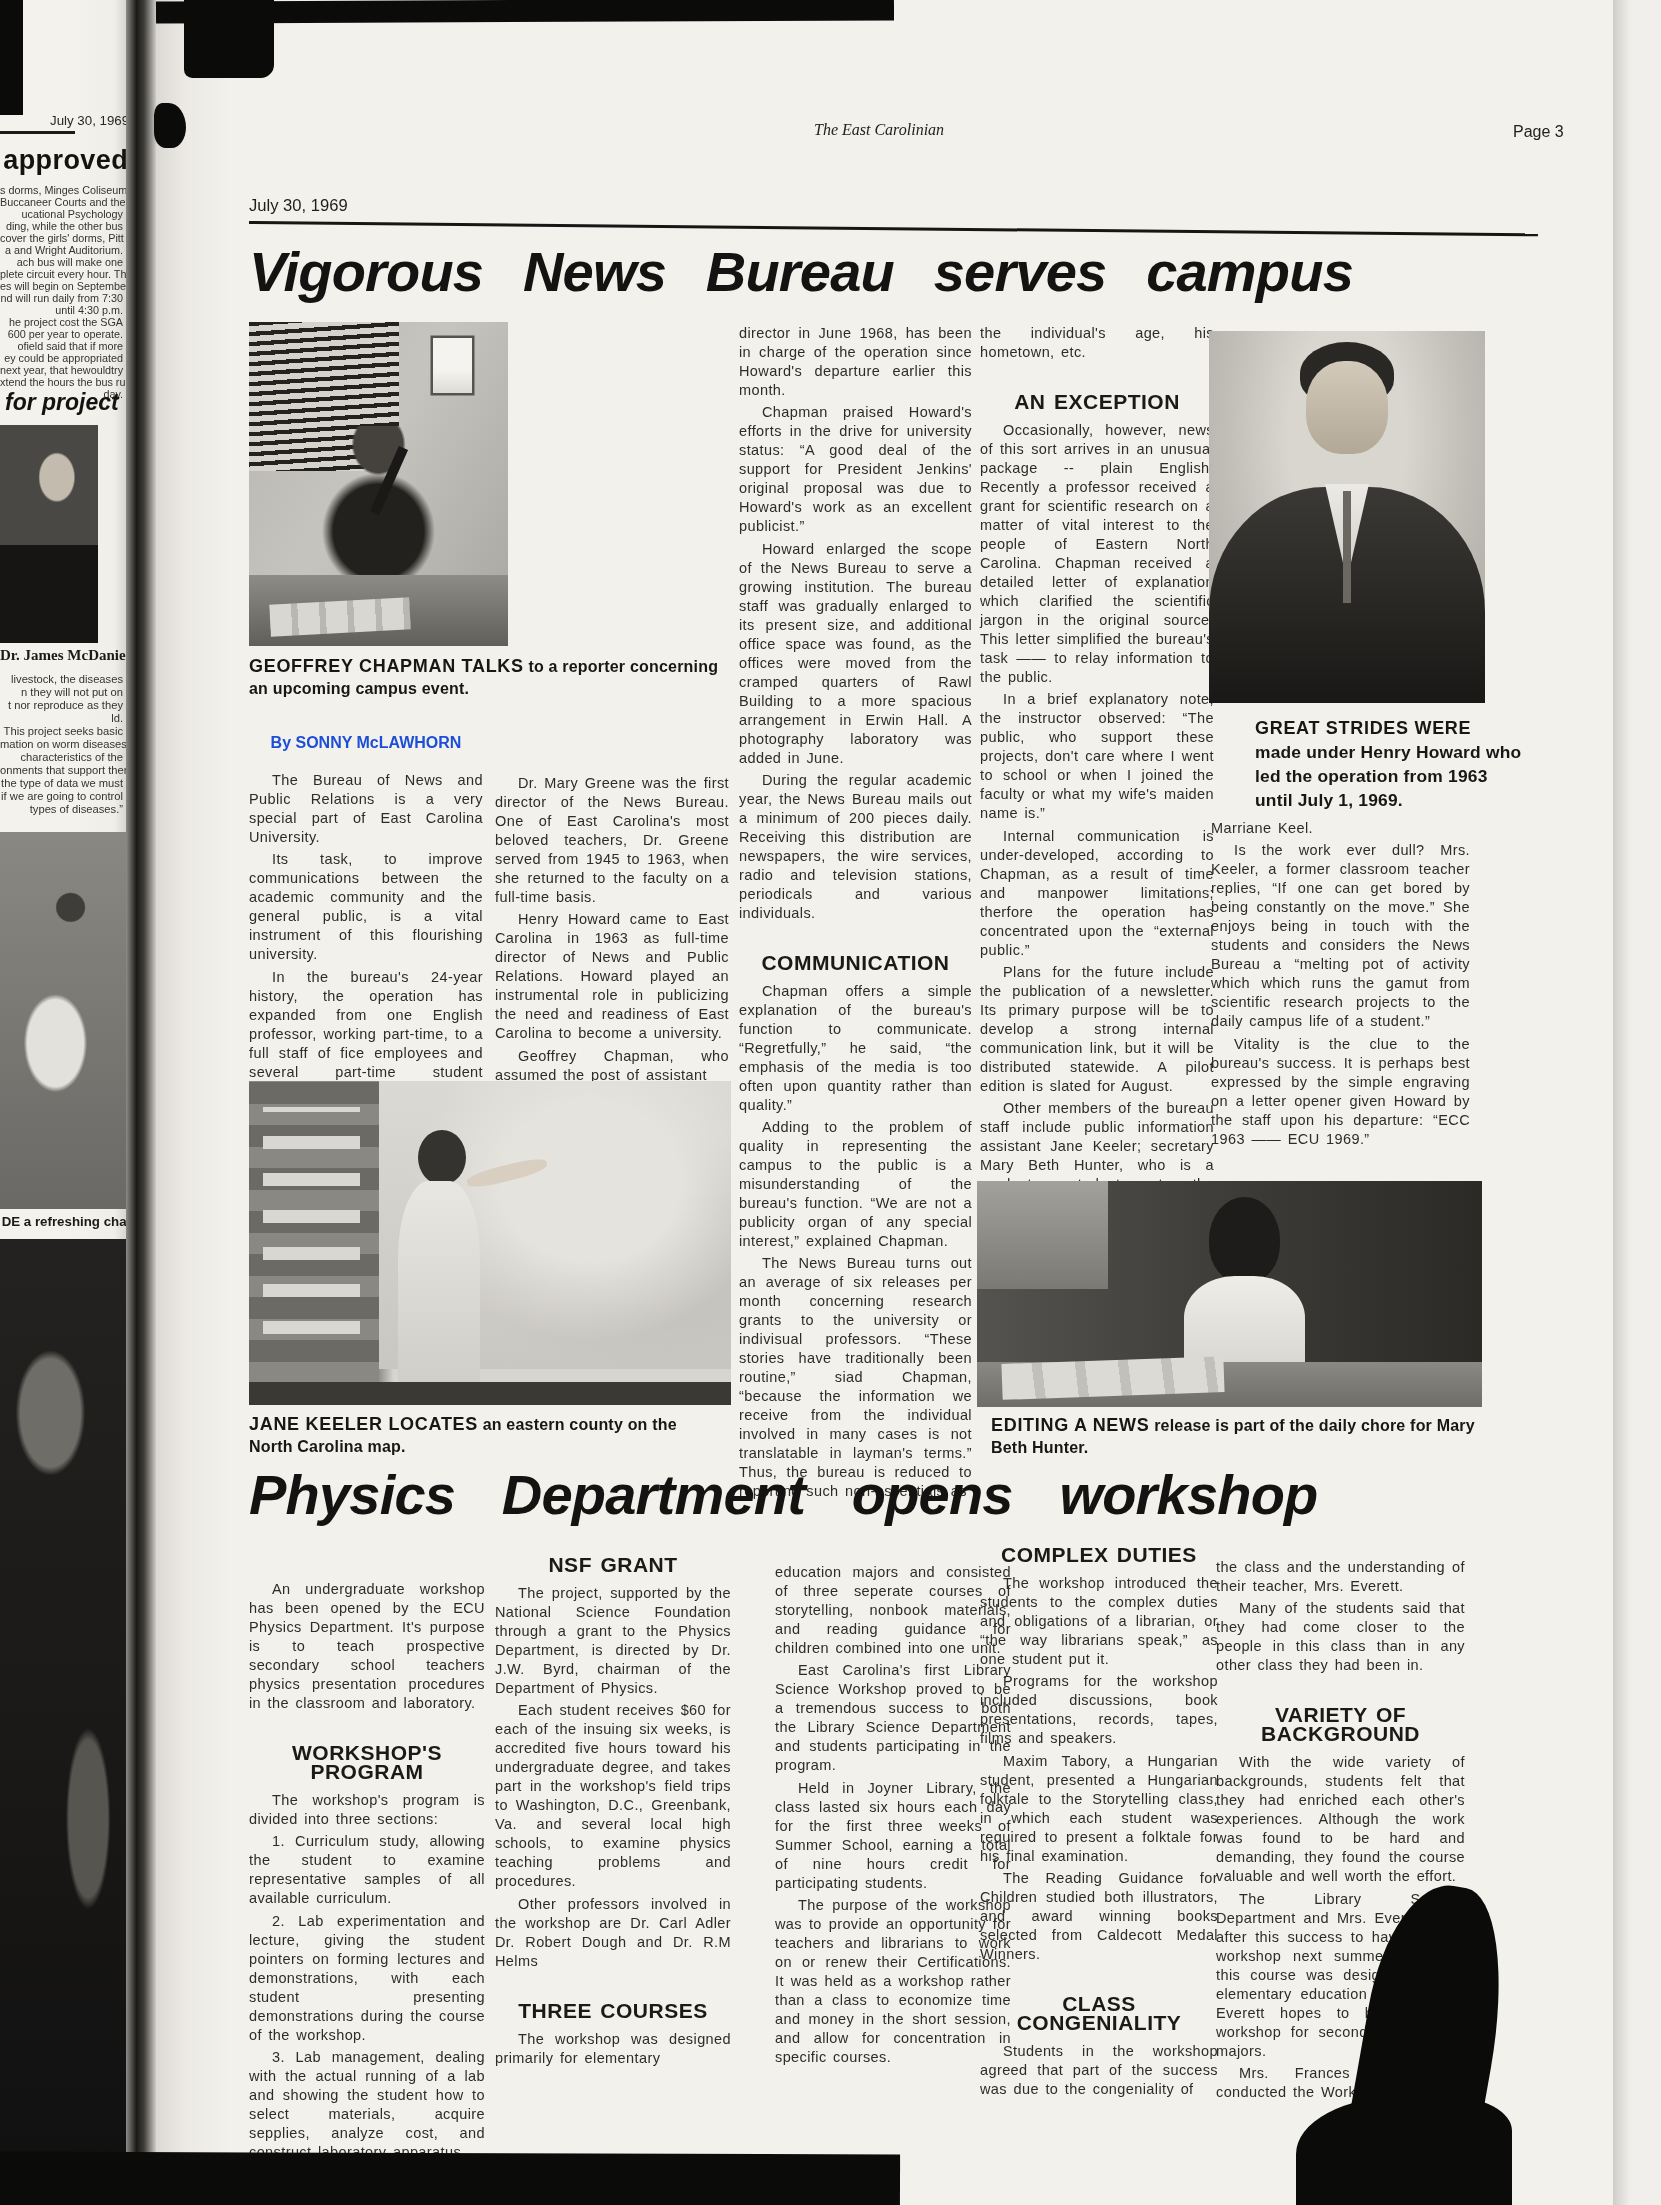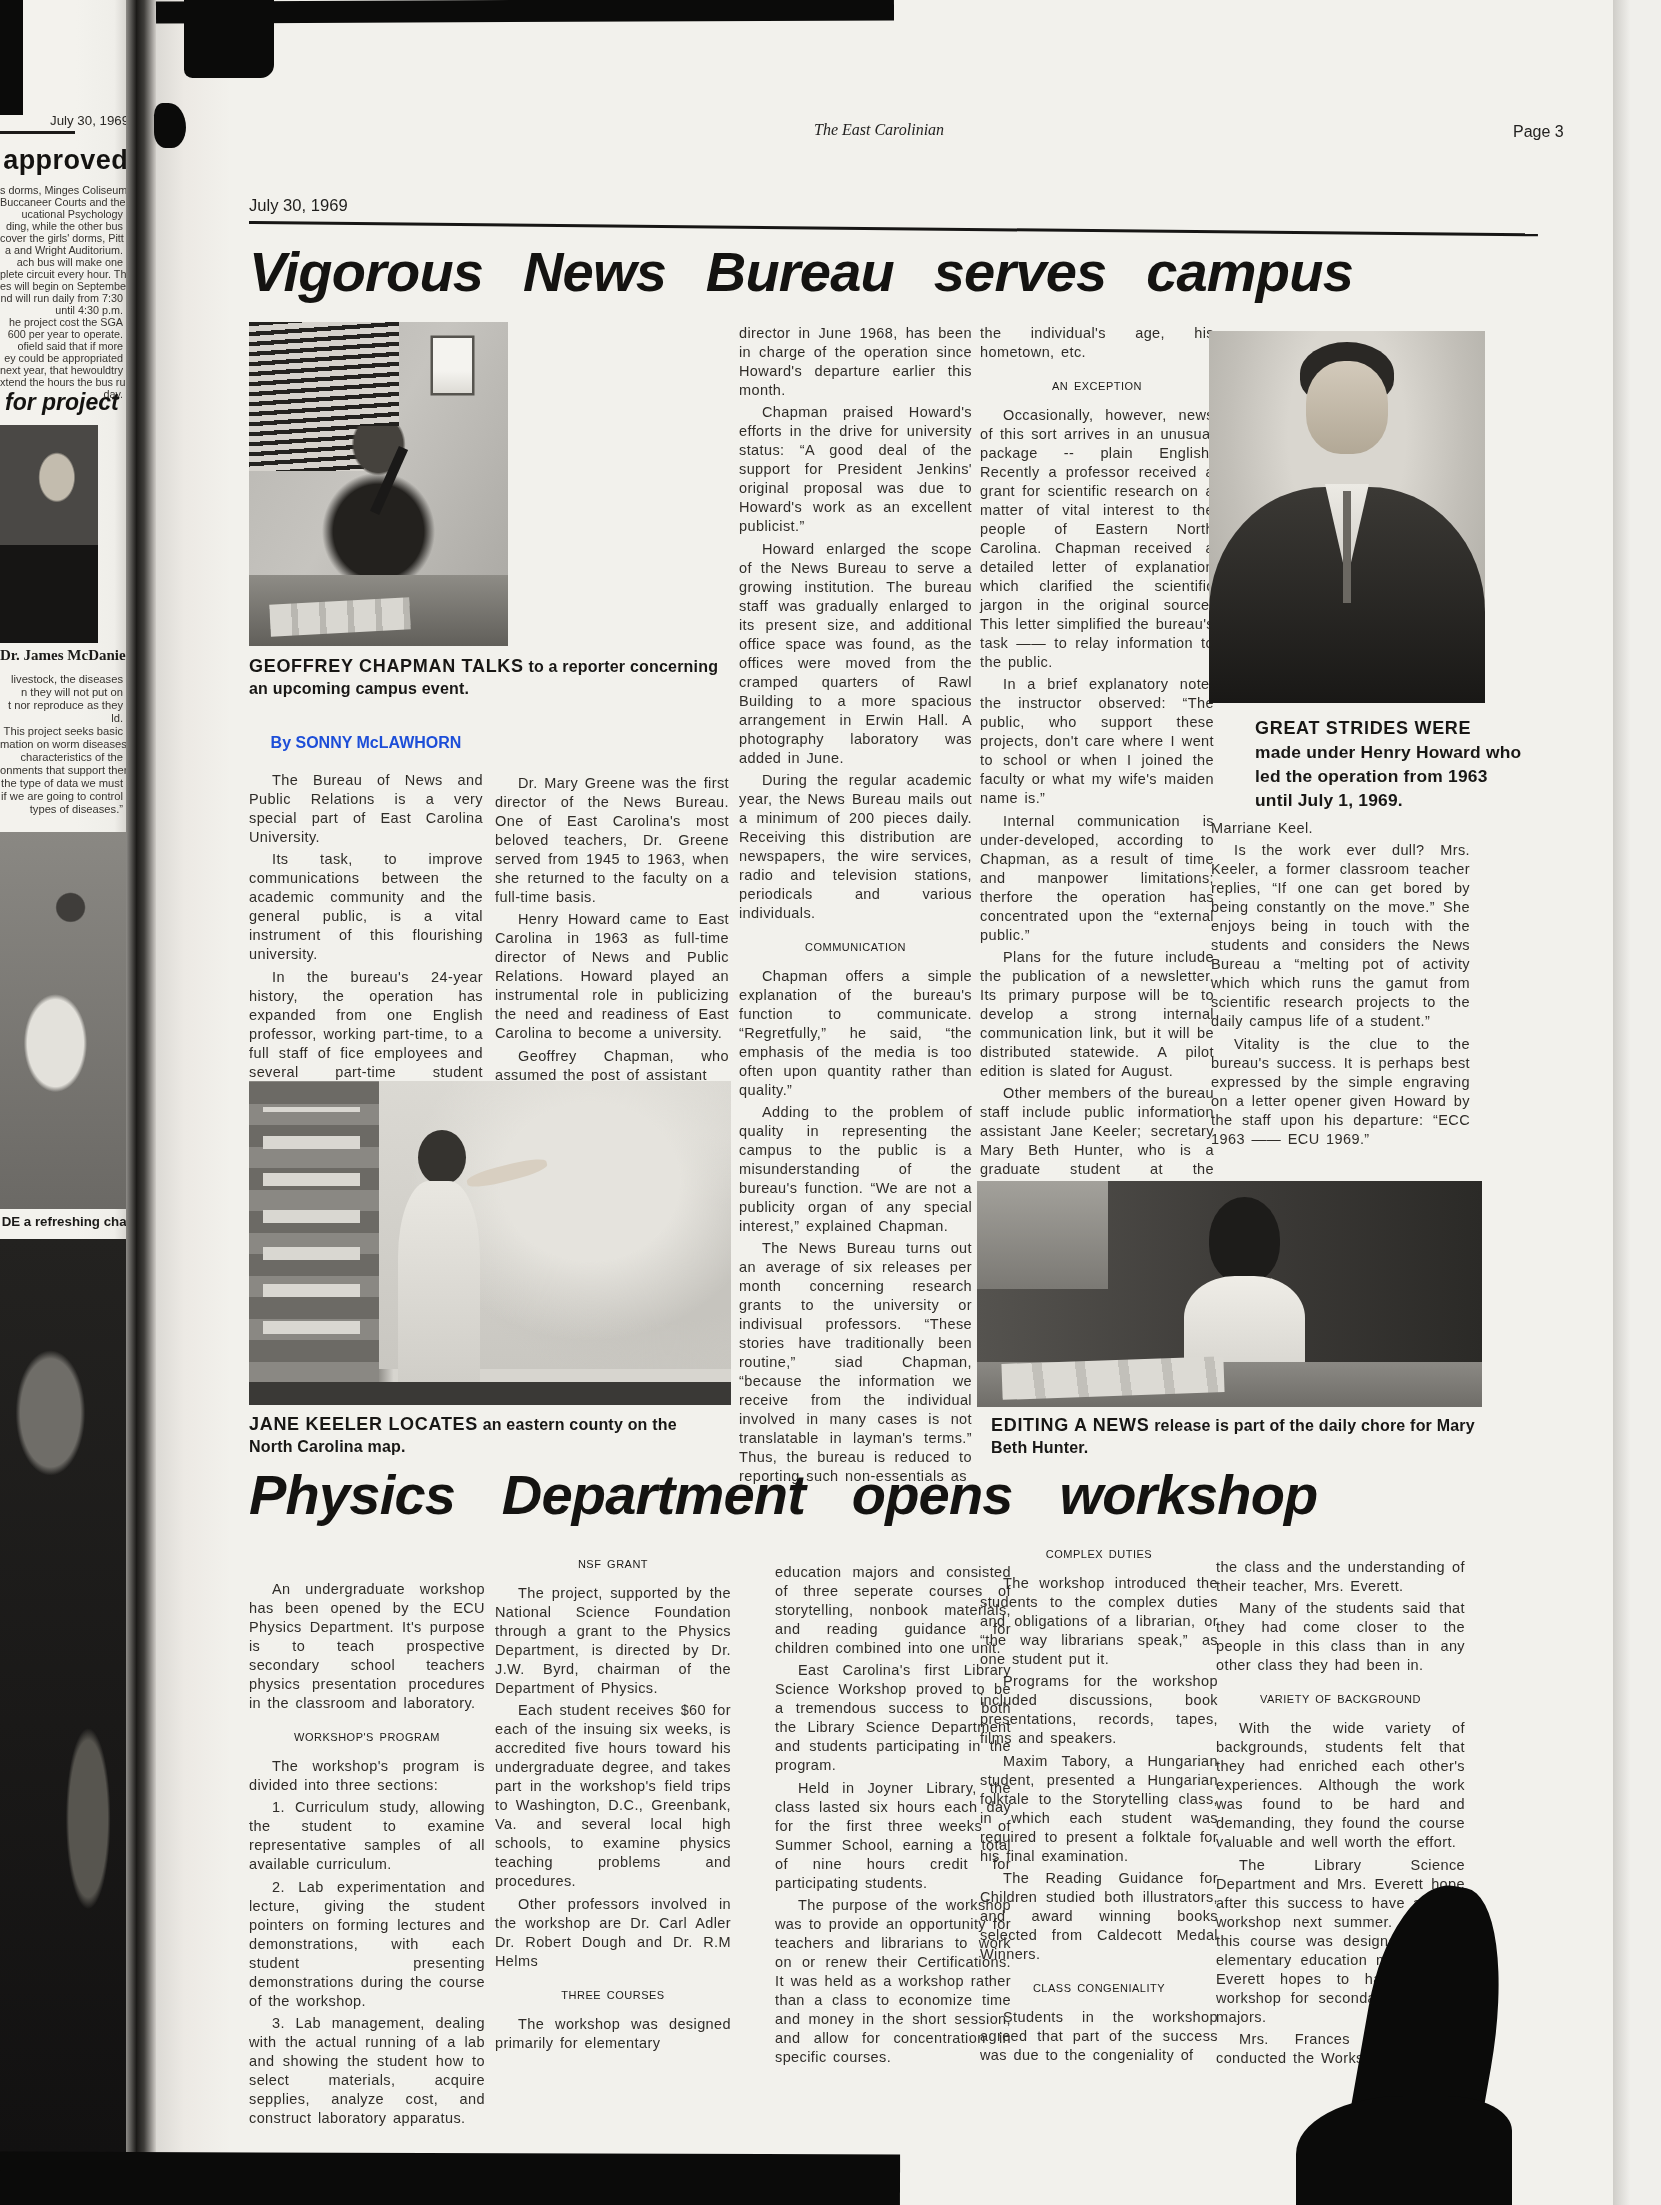--- a/index.html
+++ b/index.html
@@ -21,22 +21,22 @@
   .pageno{position:absolute;left:1505px;top:123px;font-size:16px;color:#232220;margin-left:8px;}
   .rule{position:absolute;left:249px;top:221px;width:1289px;height:3.3px;background:#171615;
     transform:rotate(0.55deg);transform-origin:left center;}
   .headline{position:absolute;font-style:italic;font-weight:bold;color:#141311;
     font-size:56px;letter-spacing:-0.8px;word-spacing:25px;white-space:nowrap;}
   
   .col{position:absolute;font-size:14.5px;line-height:19px;letter-spacing:0.4px;
     word-spacing:2.1px;text-align:justify;color:#2f2c28;}
   .para{margin:0 0 3.3px;text-indent:23px;}
   .para.cont{text-indent:0;}
-  .sub{font-weight:normal;text-align:center;font-size:11px;letter-spacing:0.5px;
-    color:#1b1a18;margin:15px 0 10px;text-indent:0;}
+  .sub{font-weight:bold;text-align:center;font-size:21px;letter-spacing:0.5px;
+    color:#1b1a18;margin:30px 0 10px;text-indent:0;}
   .byline{position:absolute;font-weight:bold;font-size:16px;text-align:center;color:#1d4ed8;}
   .cap{position:absolute;font-weight:bold;font-size:16px;line-height:21.6px;color:#181715;
     text-align:left;letter-spacing:0.2px;}
   .cap-lead{font-size:18px;letter-spacing:0.7px;}
   
   .photo{position:absolute;overflow:hidden;background:#8a8884;}
   .photo>div{position:absolute;}
   .pa-wall{inset:0;background:linear-gradient(120deg,#b7b5b0 0%,#c6c4bf 45%,#a8a6a1 100%);}
   .pa-blinds{left:0;top:0;width:58%;height:46%;
     background:repeating-linear-gradient(176deg,#23221f 0 4.2px,#d6d3cd 4.2px 10px);}

